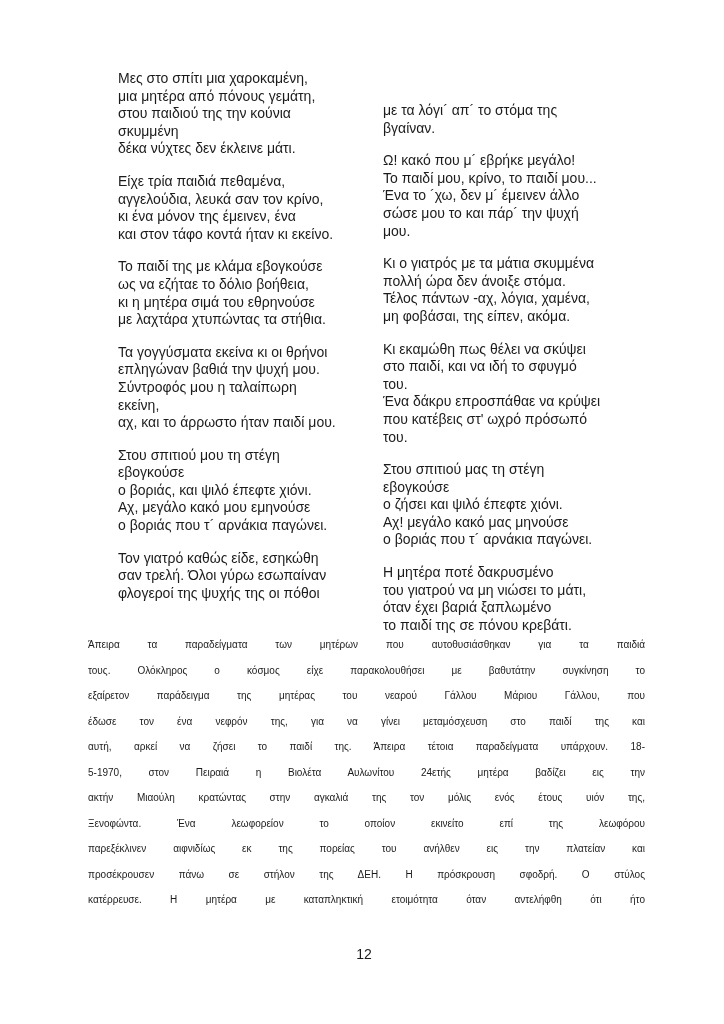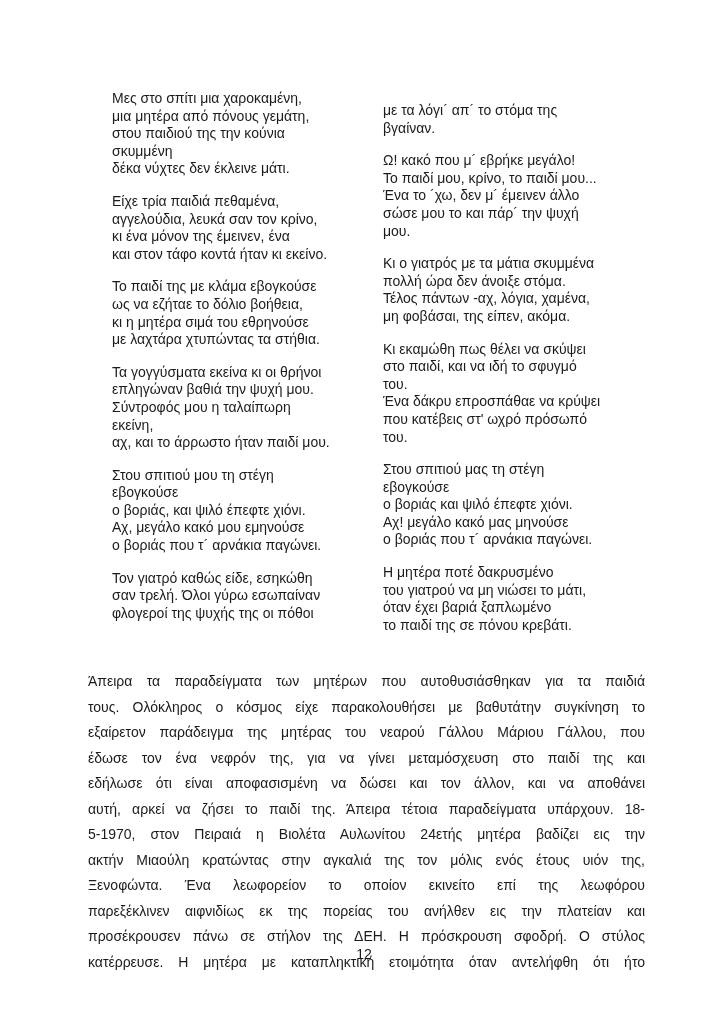--- a/index.html
+++ b/index.html
@@ -24,30 +24,30 @@
     right: 0;
   }
   .poem-col {
     position: absolute;
     top: 0;
     font-size: 14px;
     line-height: 17.6px;
     text-align: left;
     white-space: nowrap;
   }
-  .poem-col-left  { left: 112px; width: 262px; margin-top: 20px; }
+  .poem-col-left  { left: 118px; width: 262px; }
   .poem-col-right { left: 383px; width: 280px; margin-top: 32px; }
   .stanza + .stanza { margin-top: 15px; }
   .poem-line { height: 17.6px; }
   .prose {
     position: absolute;
-    top: 669px;
+    top: 632px;
     left: 88px;
     width: 557px;
-    font-size: 14px;
+    font-size: 10px;
   }
   .prose-line {
     line-height: 25.5px;
     height: 25.5px;
     text-align: justify;
     text-align-last: justify;
     white-space: normal;
     overflow: hidden;
   }
   .page-number {
@@ -128,39 +128,38 @@
           <div class="poem-line">Κι εκαμώθη πως θέλει να σκύψει</div>
           <div class="poem-line">στο παιδί, και να ιδή το σφυγμό</div>
           <div class="poem-line">του.</div>
           <div class="poem-line">Ένα δάκρυ επροσπάθαε να κρύψει</div>
           <div class="poem-line">που κατέβεις στ' ωχρό πρόσωπό</div>
           <div class="poem-line">του.</div>
         </div>
         <div class="stanza">
           <div class="poem-line">Στου σπιτιού μας τη στέγη</div>
           <div class="poem-line">εβογκούσε</div>
-          <div class="poem-line">ο βοριάς και ψιλό έπεφτε χιόνι.</div>
+          <div class="poem-line">ο ζήσει και ψιλό έπεφτε χιόνι.</div>
           <div class="poem-line">Αχ! μεγάλο κακό μας μηνούσε</div>
           <div class="poem-line">ο βοριάς που τ´ αρνάκια παγώνει.</div>
         </div>
         <div class="stanza">
           <div class="poem-line">Η μητέρα ποτέ δακρυσμένο</div>
           <div class="poem-line">του γιατρού να μη νιώσει το μάτι,</div>
           <div class="poem-line">όταν έχει βαριά ξαπλωμένο</div>
           <div class="poem-line">το παιδί της σε πόνου κρεβάτι.</div>
         </div>
       </div>
   </div>
 
   <div class="prose">
       <div class="prose-line">Άπειρα τα παραδείγματα των μητέρων που αυτοθυσιάσθηκαν για τα παιδιά</div>
       <div class="prose-line">τους. Ολόκληρος ο κόσμος είχε παρακολουθήσει με βαθυτάτην συγκίνηση το</div>
       <div class="prose-line">εξαίρετον παράδειγμα της μητέρας του νεαρού Γάλλου Μάριου Γάλλου, που</div>
       <div class="prose-line">έδωσε τον ένα νεφρόν της, για να γίνει μεταμόσχευση στο παιδί της και</div>
-      <div class="prose-line">εδήλωσε ότι είναι αποφασισμένη να δώσει και τον άλλον, και να αποθάνει</div>
       <div class="prose-line">αυτή, αρκεί να ζήσει το παιδί της. Άπειρα τέτοια παραδείγματα υπάρχουν. 18-</div>
       <div class="prose-line">5-1970, στον Πειραιά η Βιολέτα Αυλωνίτου 24ετής μητέρα βαδίζει εις την</div>
       <div class="prose-line">ακτήν Μιαούλη κρατώντας στην αγκαλιά της τον μόλις ενός έτους υιόν της,</div>
       <div class="prose-line">Ξενοφώντα. Ένα λεωφορείον το οποίον εκινείτο επί της λεωφόρου</div>
       <div class="prose-line">παρεξέκλινεν αιφνιδίως εκ της πορείας του ανήλθεν εις την πλατείαν και</div>
       <div class="prose-line">προσέκρουσεν πάνω σε στήλον της ΔΕΗ. Η πρόσκρουση σφοδρή. Ο στύλος</div>
       <div class="prose-line">κατέρρευσε. Η μητέρα με καταπληκτική ετοιμότητα όταν αντελήφθη ότι ήτο</div>
     </div>
 
   <div class="page-number">12</div>

